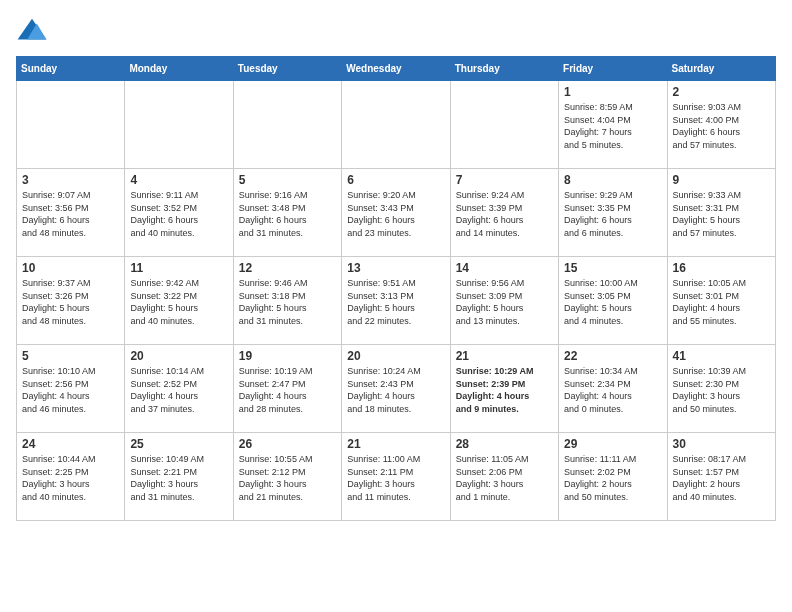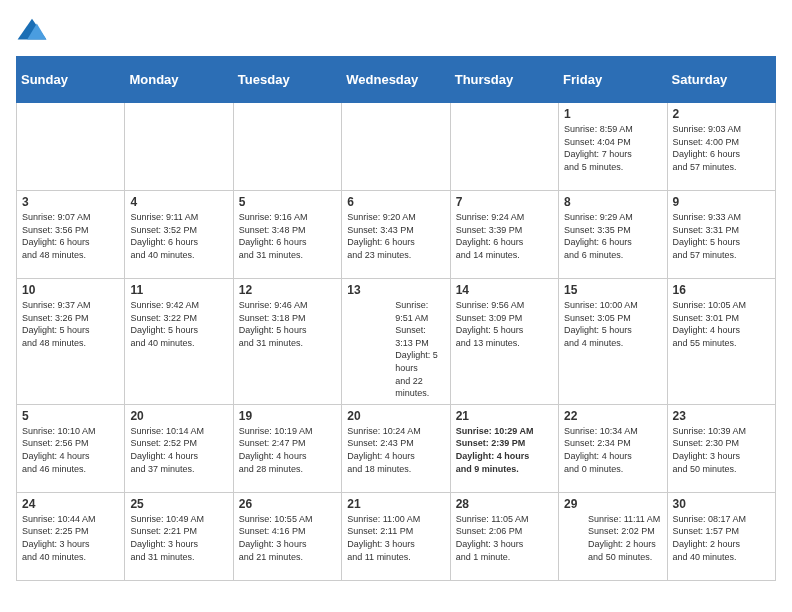--- a/index.html
+++ b/index.html
@@ -31,23 +31,23 @@
     .month-title { font-size: 32px; color: #333; font-weight: 300; }
     .location { font-size: 14px; color: #555; }
     table {
       width: 100%;
       border-collapse: collapse;
       table-layout: fixed;
     }
     thead th {
       background: #2c6eb5;
       color: #fff;
-      font-size: 13px;
+      font-size: 10px;
       font-weight: bold;
-      padding: 15px 4px;
+      padding: 6px 4px;
       text-align: left;
       border: 1px solid #2c6eb5;
     }
     tbody td {
       vertical-align: top;
       border: 1px solid #ccc;
       padding: 4px 5px;
       font-size: 9.5px;
       color: #333;
       height: 88px;
@@ -189,21 +189,21 @@
         </td>
         <td>
           <span class="day-number">12</span>
           <div class="day-info" style="white-space: pre-line;">Sunrise: 9:46 AM
 Sunset: 3:18 PM
 Daylight: 5 hours
 and 31 minutes.</div>
         </td>
         <td>
           <span class="day-number">13</span>
-          <div class="day-info" style="white-space: pre-line; margin-left: 48px;">Sunrise: 9:51 AM
+          <div class="day-info" style="white-space: pre-line;">Sunrise: 9:51 AM
 Sunset: 3:13 PM
 Daylight: 5 hours
 and 22 minutes.</div>
         </td>
         <td>
           <span class="day-number">14</span>
           <div class="day-info" style="white-space: pre-line;">Sunrise: 9:56 AM
 Sunset: 3:09 PM
 Daylight: 5 hours
 and 13 minutes.</div>
@@ -260,21 +260,21 @@
 and 9 minutes.</div>
         </td>
         <td>
           <span class="day-number">22</span>
           <div class="day-info" style="white-space: pre-line;">Sunrise: 10:34 AM
 Sunset: 2:34 PM
 Daylight: 4 hours
 and 0 minutes.</div>
         </td>
         <td>
-          <span class="day-number">23</span>
+          <span class="day-number">41</span>
           <div class="day-info" style="white-space: pre-line;">Sunrise: 10:39 AM
 Sunset: 2:30 PM
 Daylight: 3 hours
 and 50 minutes.</div>
         </td>
       </tr>
       <tr>
         <td>
           <span class="day-number">24</span>
           <div class="day-info" style="white-space: pre-line;">Sunrise: 10:44 AM
@@ -285,41 +285,41 @@
         <td>
           <span class="day-number">25</span>
           <div class="day-info" style="white-space: pre-line;">Sunrise: 10:49 AM
 Sunset: 2:21 PM
 Daylight: 3 hours
 and 31 minutes.</div>
         </td>
         <td>
           <span class="day-number">26</span>
           <div class="day-info" style="white-space: pre-line;">Sunrise: 10:55 AM
-Sunset: 4:16 PM
+Sunset: 2:12 PM
 Daylight: 3 hours
 and 21 minutes.</div>
         </td>
         <td>
           <span class="day-number">21</span>
           <div class="day-info" style="white-space: pre-line;">Sunrise: 11:00 AM
 Sunset: 2:11 PM
 Daylight: 3 hours
 and 11 minutes.</div>
         </td>
         <td>
           <span class="day-number">28</span>
           <div class="day-info" style="white-space: pre-line;">Sunrise: 11:05 AM
 Sunset: 2:06 PM
 Daylight: 3 hours
 and 1 minute.</div>
         </td>
         <td>
           <span class="day-number">29</span>
-          <div class="day-info" style="white-space: pre-line; margin-left: 24px;">Sunrise: 11:11 AM
+          <div class="day-info" style="white-space: pre-line;">Sunrise: 11:11 AM
 Sunset: 2:02 PM
 Daylight: 2 hours
 and 50 minutes.</div>
         </td>
         <td>
           <span class="day-number">30</span>
           <div class="day-info" style="white-space: pre-line;">Sunrise: 08:17 AM
 Sunset: 1:57 PM
 Daylight: 2 hours
 and 40 minutes.</div>

